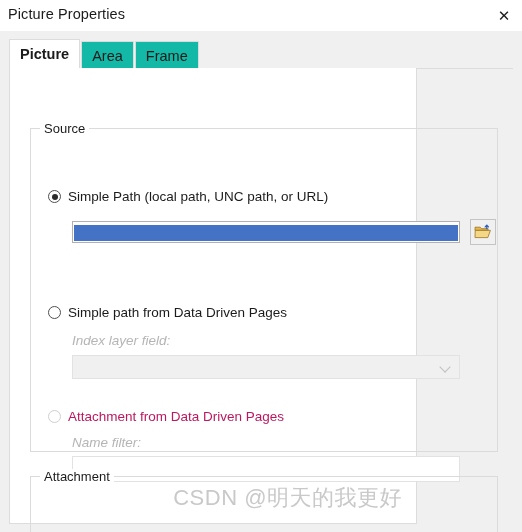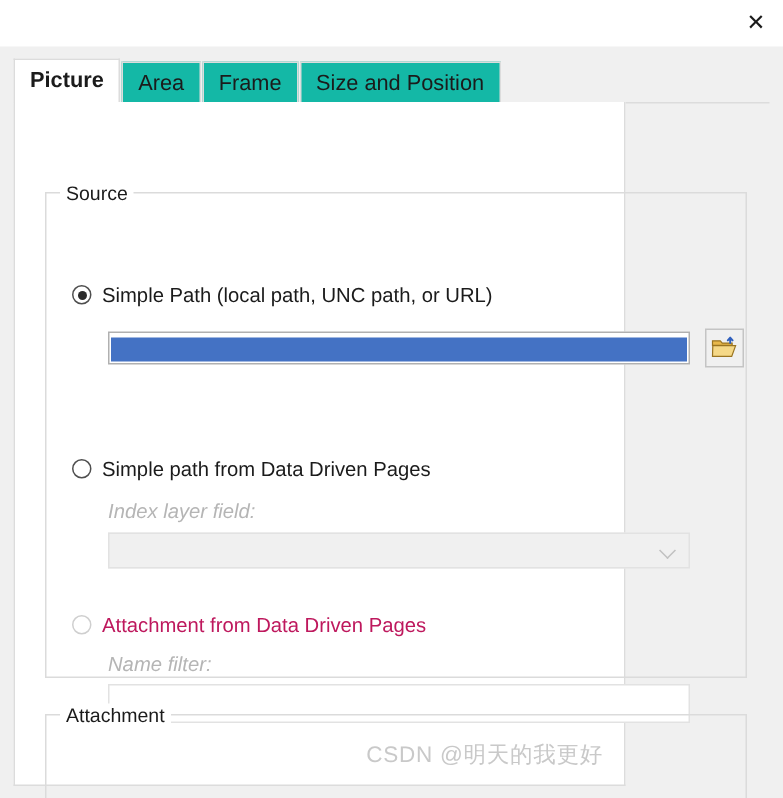--- a/index.html
+++ b/index.html
@@ -301,40 +301,40 @@
     background: #ffffff;
     border: 1px solid #e2e2e2;
     box-sizing: border-box;
   }
 
   
   .watermark {
     position: absolute;
     right: 14px;
     bottom: 10px;
-    font-size: 15px;
+    font-size: 22px;
     color: #c9c9c9;
     white-space: nowrap;
     letter-spacing: .5px;
   }
 </style>
 </head>
 <body>
 
 <div class="titlebar">
+  <div class="title-text">Picture Properties</div>
   <div class="close-btn">✕</div>
 </div>
 
 <div class="dialog-body">
 
   <div class="tabstrip">
     <div class="tab active">Picture</div>
     <div class="tab">Area</div>
     <div class="tab">Frame</div>
-    <div class="tab">Size and Position</div>
     <div class="tabstrip-filler"></div>
   </div>
 
   <div class="tabpage">
 
     <div class="groupbox" id="source-group">
       <span class="group-legend">Source</span>
     </div>
 
     <div class="radio-row" style="left:38px; top:121px;">

